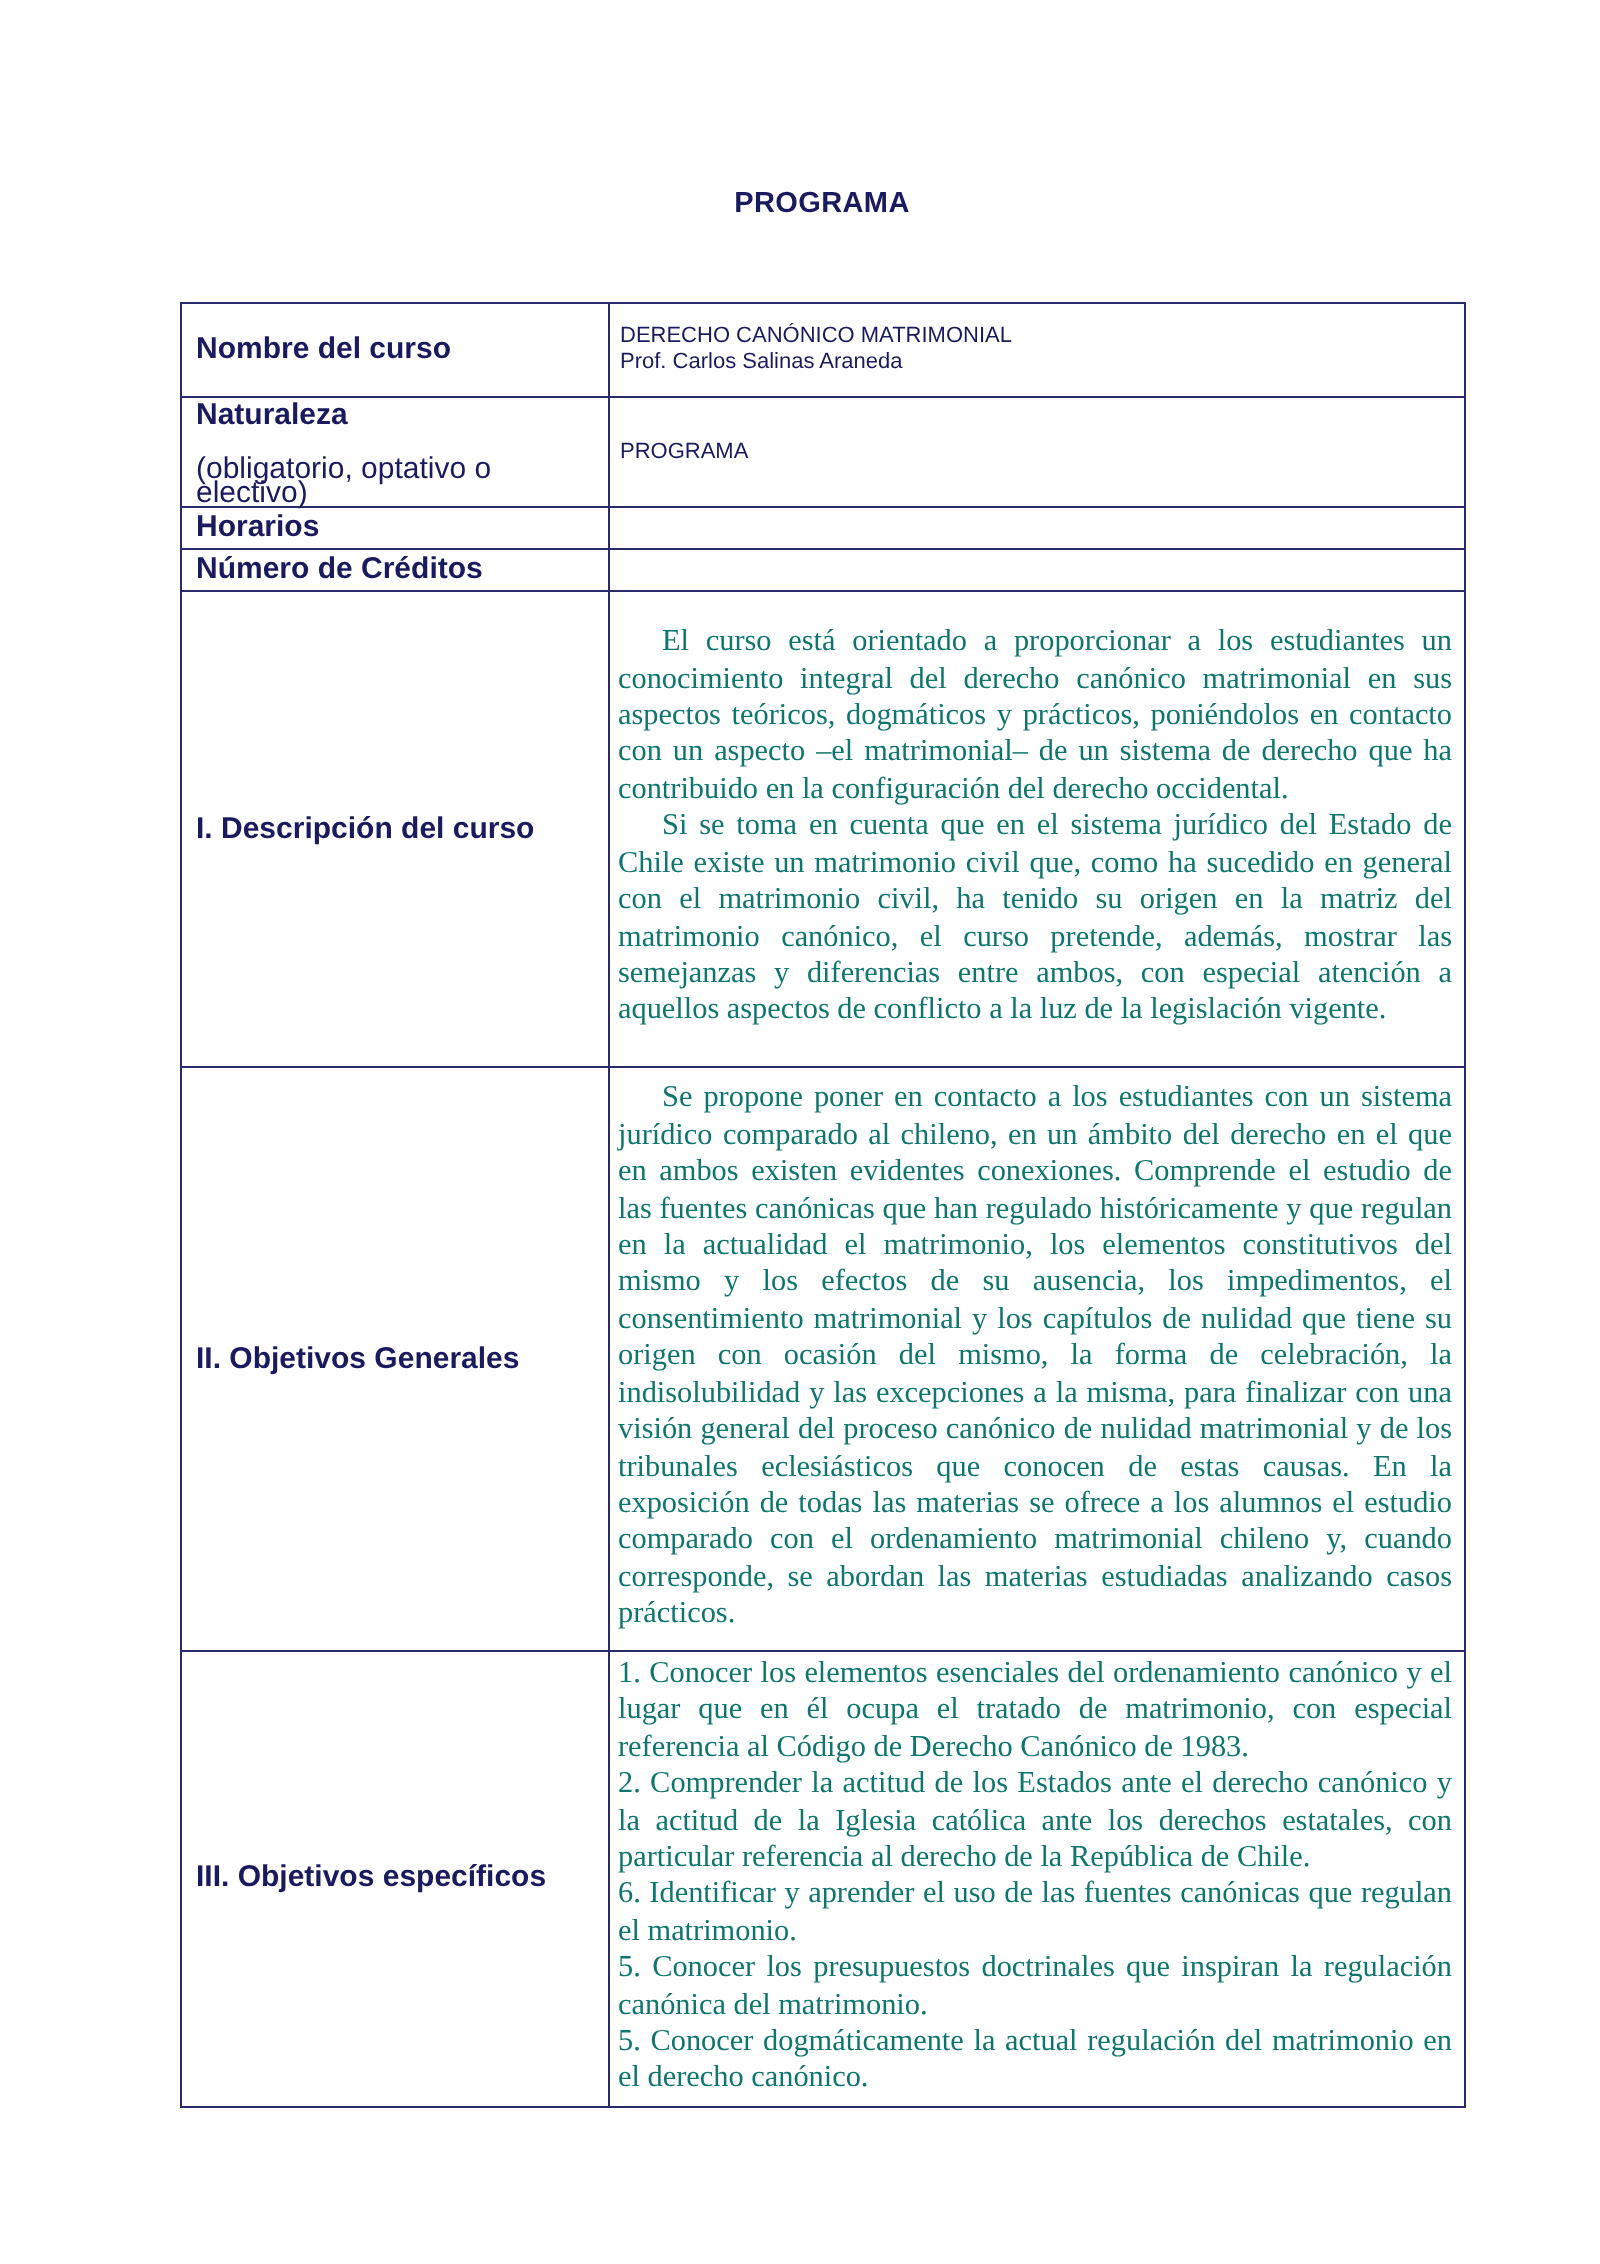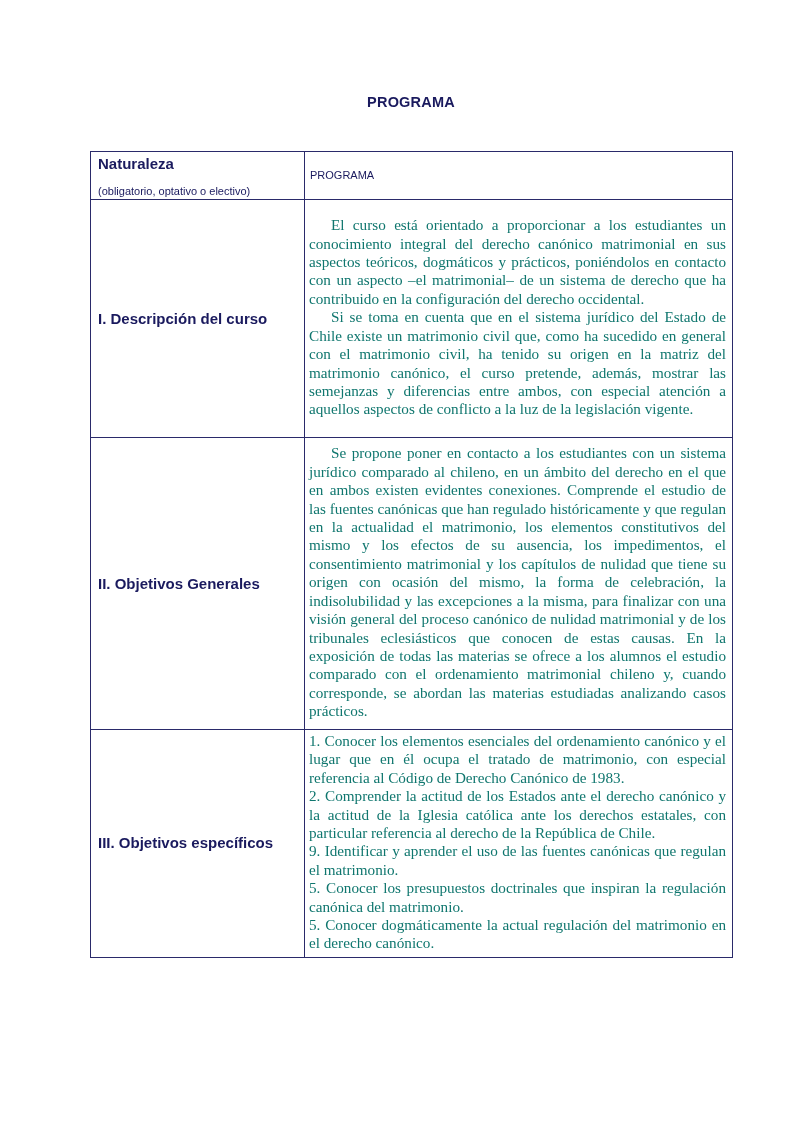--- a/index.html
+++ b/index.html
@@ -15,21 +15,21 @@
   }
   table.prog td {
     border: 1.3px solid #2a2a6a; padding: 0; vertical-align: middle;
   }
   td.lbl {
     width: 206px; padding-left: 7px !important;
     font-family: "Liberation Sans", sans-serif; font-weight: bold; font-size: 15px;
     color: #1a1a5e; line-height: 18px;
   }
   td.lbl .sub {
-    display: block; font-weight: normal; font-size: 11px; line-height: 12px; color: #1a1a5e; margin-top: 12px;
+    display: block; font-weight: normal; font-size: 15px; line-height: 12px; color: #1a1a5e; margin-top: 12px;
   }
   td.val {
     padding-left: 5px !important; padding-right: 6px !important;
     font-family: "Liberation Sans", sans-serif; font-size: 11px; color: #1a1a5e; line-height: 13px;
   }
   td.val .prof { display: block; }
   td.prose {
     padding: 2px 6px 4px 4px !important;
     font-family: "Liberation Serif", serif; font-size: 15.2px; line-height: 18.4px; color: #0f766e;
     text-align: justify; vertical-align: top;
@@ -43,44 +43,59 @@
   tr.r7 { height: 292px; }
   tr.r8 { height: 224px; }
 </style>
 </head>
 <body>
 
 <div class="title">PROGRAMA</div>
 
 <table class="prog">
   <tbody>
+      <tr class="r1">
+    <td class="lbl">Nombre del curso</td>
+    <td class="val">
+      <span>DERECHO CANÓNICO MATRIMONIAL</span>
+      <span class="prof">Prof. Carlos Salinas Araneda</span>
+    </td>
+  </tr>
   <tr class="r2">
     <td class="lbl">
       <span>Naturaleza</span>
       <span class="sub">(obligatorio, optativo o electivo)</span>
     </td>
     <td class="val">PROGRAMA</td>
+  </tr>
+  <tr class="r4">
+    <td class="lbl">Horarios</td>
+    <td class="val"></td>
+  </tr>
+  <tr class="r5">
+    <td class="lbl">Número de Créditos</td>
+    <td class="val"></td>
   </tr>
   <tr class="r6">
     <td class="lbl">I. Descripción del curso</td>
     <td class="prose">
       <p>El curso está orientado a proporcionar a los estudiantes un conocimiento integral del derecho canónico matrimonial en sus aspectos teóricos, dogmáticos y prácticos, poniéndolos en contacto con un aspecto –el matrimonial– de un sistema de derecho que ha contribuido en la configuración del derecho occidental.</p>
       <p>Si se toma en cuenta que en el sistema jurídico del Estado de Chile existe un matrimonio civil que, como ha sucedido en general con el matrimonio civil, ha tenido su origen en la matriz del matrimonio canónico, el curso pretende, además, mostrar las semejanzas y diferencias entre ambos, con especial atención a aquellos aspectos de conflicto a la luz de la legislación vigente.</p>
     </td>
   </tr>
   <tr class="r7">
     <td class="lbl">II. Objetivos Generales</td>
     <td class="prose">
       <p>Se propone poner en contacto a los estudiantes con un sistema jurídico comparado al chileno, en un ámbito del derecho en el que en ambos existen evidentes conexiones. Comprende el estudio de las fuentes canónicas que han regulado históricamente y que regulan en la actualidad el matrimonio, los elementos constitutivos del mismo y los efectos de su ausencia, los impedimentos, el consentimiento matrimonial y los capítulos de nulidad que tiene su origen con ocasión del mismo, la forma de celebración, la indisolubilidad y las excepciones a la misma, para finalizar con una visión general del proceso canónico de nulidad matrimonial y de los tribunales eclesiásticos que conocen de estas causas. En la exposición de todas las materias se ofrece a los alumnos el estudio comparado con el ordenamiento matrimonial chileno y, cuando corresponde, se abordan las materias estudiadas analizando casos prácticos.</p>
     </td>
   </tr>
   <tr class="r8">
     <td class="lbl">III. Objetivos específicos</td>
     <td class="prose">
       <p class="noind">1. Conocer los elementos esenciales del ordenamiento canónico y el lugar que en él ocupa el tratado de matrimonio, con especial referencia al Código de Derecho Canónico de 1983.</p>
       <p class="noind">2. Comprender la actitud de los Estados ante el derecho canónico y la actitud de la Iglesia católica ante los derechos estatales, con particular referencia al derecho de la República de Chile.</p>
-      <p class="noind">9. Identificar y aprender el uso de las fuentes canónicas que regulan el matrimonio.</p>
+      <p class="noind">6. Identificar y aprender el uso de las fuentes canónicas que regulan el matrimonio.</p>
       <p class="noind">5. Conocer los presupuestos doctrinales que inspiran la regulación canónica del matrimonio.</p>
       <p class="noind">5. Conocer dogmáticamente la actual regulación del matrimonio en el derecho canónico.</p>
     </td>
   </tr>
 </tbody>
   </table>
 
 </body></html>

